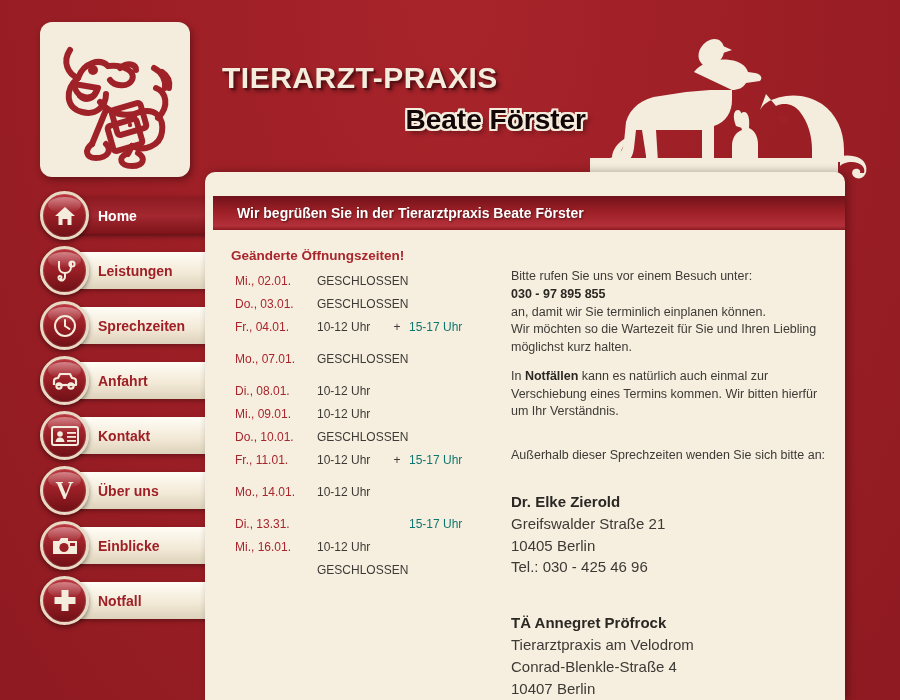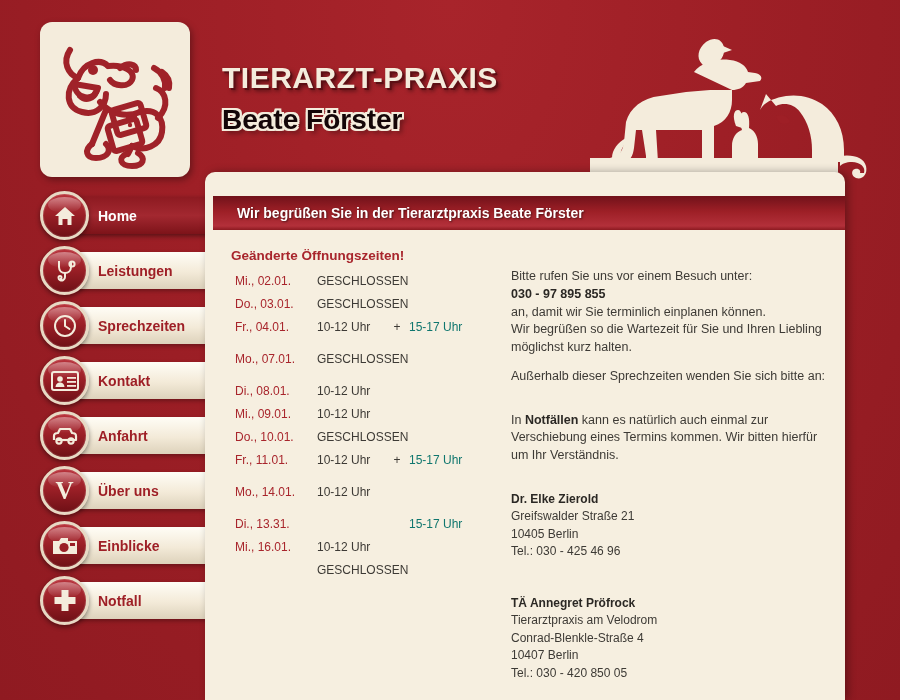--- a/index.html
+++ b/index.html
@@ -32,20 +32,21 @@
   }
   #title-main {
     font-size: 30px; font-weight: bold; letter-spacing: .5px;
     color: #f4ecdc;
     text-shadow: 2px 2px 0 #5d0f14, 3px 3px 4px rgba(0,0,0,.5);
     line-height: 1.05;
   }
   #title-sub {
     font-size: 28px; font-weight: bold;
     color: #140608;
+    text-align: right;
     margin-top: 10px; padding-right: 36px;
     text-shadow:
       -2px -2px 0 #f4ecdc,  2px -2px 0 #f4ecdc,
       -2px  2px 0 #f4ecdc,  2px  2px 0 #f4ecdc,
       -2px  0   0 #f4ecdc,  2px  0   0 #f4ecdc,
        0   -2px 0 #f4ecdc,  0    2px 0 #f4ecdc,
        4px 4px 5px rgba(0,0,0,.45);
   }
 
   #animals { position: absolute; right: 0; top: 30px; width: 310px; height: 160px; }
@@ -138,21 +139,21 @@
   .h-day  { width: 88px; color: #a8252c; font-weight: normal; padding-left: 6px !important; }
   .h-t1   { width: 68px; color: #3d3a35; }
   .h-plus { width: 24px; color: #3d3a35; text-align: center; }
   .h-t2   { color: #0f766e; }
   .h-closed { color: #3d3a35; }
   .tall td { padding-bottom: 18px !important; }
 
   #col-right p { margin: 0 0 11px 0; font-size: 12.5px; color: #3d3a35; line-height: 1.42; }
   #col-right p.gap { margin-bottom: 26px; }
   #col-right b { color: #2b2824; }
-  .addr { margin: 0 0 0 0; font-size: 12px; color: #3d3a35; line-height: 1.46; }
+  .addr { margin: 0 0 0 0; font-size: 15px; color: #3d3a35; line-height: 1.46; }
   .addr .name { font-weight: bold; color: #2b2824; display: block; }
   .addr-gap { height: 17px; }
 </style>
 </head>
 <body>
 
 <div id="header">
 
   <div id="logo-box">
     <svg width="150" height="155" viewBox="0 0 150 155">
@@ -274,50 +275,50 @@
     <div class="nav-icon">
       <svg width="28" height="28" viewBox="0 0 28 28" fill="none" stroke="#f4ecdc" stroke-width="2">
         <circle cx="14" cy="14" r="10"></circle>
         <path d="M14 8 L14 14 L18.5 17" stroke-linecap="round"></path>
       </svg>
     </div>
   </div>
 
   <div class="nav-item">
     <div class="nav-bar">
+      <span class="nav-label">Anfahrt</span>
+    </div>
+    <div class="nav-icon">
+      <svg width="28" height="24" viewBox="0 0 28 24" fill="none" stroke="#f4ecdc" stroke-width="2.2" stroke-linejoin="round">
+        <path d="M3 16 L3 12 C3 10 5 9 7 9 L9 5 L19 5 L21 9 C23 9 25 10 25 12 L25 16 L22 16"></path>
+        <path d="M6 16 L22 16"></path>
+        <circle cx="8" cy="17" r="2.6"></circle>
+        <circle cx="20" cy="17" r="2.6"></circle>
+      </svg>
+    </div>
+  </div>
+
+  <div class="nav-item">
+    <div class="nav-bar">
       <span class="nav-label">Kontakt</span>
     </div>
     <div class="nav-icon">
       <svg width="28" height="22" viewBox="0 0 28 22" fill="#f4ecdc">
         <rect x="1" y="2" width="26" height="18" rx="2" fill="none" stroke="#f4ecdc" stroke-width="2"></rect>
         <circle cx="9" cy="9" r="2.8"></circle>
         <path d="M4.5 17 C5 13.5 7 12.5 9 12.5 C11 12.5 13 13.5 13.5 17 Z"></path>
         <rect x="16" y="7" width="9" height="1.8"></rect>
         <rect x="16" y="11" width="9" height="1.8"></rect>
         <rect x="16" y="15" width="9" height="1.8"></rect>
       </svg>
     </div>
   </div>
 
   <div class="nav-item">
     <div class="nav-bar">
-      <span class="nav-label">Anfahrt</span>
-    </div>
-    <div class="nav-icon">
-      <svg width="28" height="24" viewBox="0 0 28 24" fill="none" stroke="#f4ecdc" stroke-width="2.2" stroke-linejoin="round">
-        <path d="M3 16 L3 12 C3 10 5 9 7 9 L9 5 L19 5 L21 9 C23 9 25 10 25 12 L25 16 L22 16"></path>
-        <path d="M6 16 L22 16"></path>
-        <circle cx="8" cy="17" r="2.6"></circle>
-        <circle cx="20" cy="17" r="2.6"></circle>
-      </svg>
-    </div>
-  </div>
-
-  <div class="nav-item">
-    <div class="nav-bar">
       <span class="nav-label">Über uns</span>
     </div>
     <div class="nav-icon">
       <span class="glyph-letter">V</span>
     </div>
   </div>
 
   <div class="nav-item">
     <div class="nav-bar">
       <span class="nav-label">Einblicke</span>
@@ -419,27 +420,27 @@
             </tr>
           </tbody>
       </table>
     </div>
 
     <div id="col-right">
       <p>
         <span>Bitte rufen Sie uns vor einem Besuch unter:</span><br>
         <b>030 - 97 895 855</b><br>
         <span>an, damit wir Sie terminlich einplanen können.</span><br>
-        <span>Wir begrüßen so die Wartezeit für Sie und Ihren Liebling</span><br>
+        <span>Wir möchten so die Wartezeit für Sie und Ihren Liebling</span><br>
         <span>möglichst kurz halten.</span>
       </p>
-      <p class="gap">Außerhalb dieser Sprechzeiten wenden Sie sich bitte an:</p>
       <p class="gap">
         <span>In </span><b>Notfällen</b><span> kann es natürlich auch einmal zur Verschiebung eines Termins kommen. Wir bitten hierfür um Ihr Verständnis.</span>
       </p>
+      <p class="gap">Außerhalb dieser Sprechzeiten wenden Sie sich bitte an:</p>
 
       <div class="addr">
         <span class="name">Dr. Elke Zierold</span>
         <span>Greifswalder Straße 21</span><br>
         <span>10405 Berlin</span><br>
         <span>Tel.: 030 - 425 46 96</span>
       </div>
 
       <div class="addr-gap"></div>
       <div class="addr-gap"></div>

